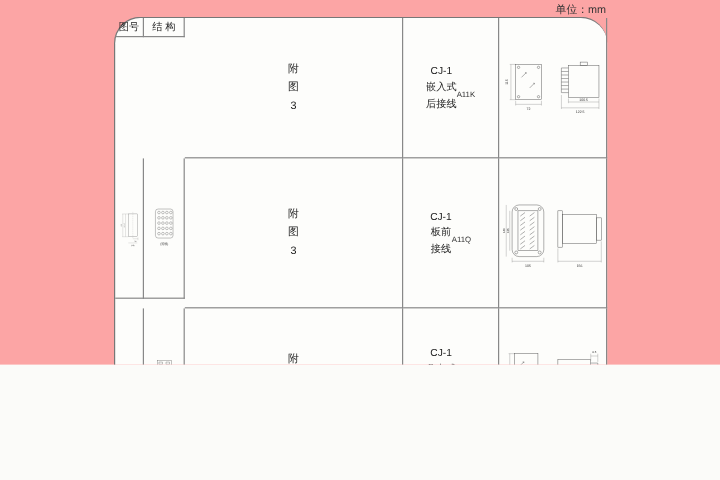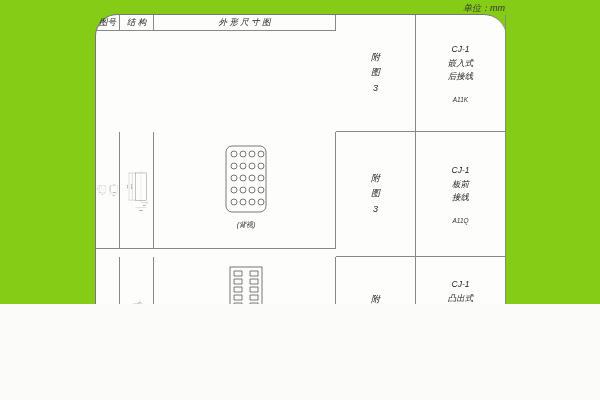--- a/index.html
+++ b/index.html
@@ -1,46 +1,45 @@
 <!DOCTYPE html>
 <html><head>
 <meta charset="utf-8">
 <style>
   html,body{margin:0;padding:0;background:#fbfbf9;font-family:"Liberation Sans",sans-serif;}
-  #page{position:relative;width:600px;height:304px;background:#84cc16;overflow:hidden;font-style:italic;}
+  #page{position:relative;width:600px;height:304px;background:#fca5a5;overflow:hidden;}
   #unit{position:absolute;top:2px;left:400px;width:105px;text-align:right;font-size:9px;color:#333;}
   #tbl{position:absolute;left:95px;top:14px;width:410px;display:grid;
        grid-template-columns:24px 34px 182px 80px 90px;
        border-top:1px solid #777;border-left:1px solid #777;background:#fdfdfb;border-radius:22px;}
   .cell{border-right:1px solid #888;border-bottom:1px solid #888;display:flex;
         align-items:center;justify-content:center;box-sizing:border-box;overflow:hidden;}
   .hd{height:16px;font-size:8.5px;color:#222;}
   .r1{height:117px;} .r2{height:125px;} .r3{height:117px;}
   .figcell{font-size:9px;color:#222;white-space:pre-line;text-align:center;line-height:1.7;}
-  .structcell{flex-direction:column;font-size:8.5px;color:#222;text-align:center;}
+  .structcell{flex-direction:row;font-size:8.5px;color:#222;text-align:center;}
   .sname{white-space:pre-line;line-height:1.6;}
   .scode{font-size:6.5px;margin-top:12px;color:#333;}
   svg{display:block;}
   .ln{fill:none;stroke:#555;stroke-width:0.8;}
   .dim{fill:none;stroke:#777;stroke-width:0.55;}
   .cl{fill:none;stroke:#999;stroke-width:0.55;stroke-dasharray:4 2;}
   .t{font-size:6px;fill:#333;text-anchor:middle;font-family:"Liberation Sans",sans-serif;}
   .t5{font-size:5px;} .t55{font-size:5.5px;} .t7{font-size:7px;}
 </style>
 </head>
 <body>
 
 <div id="page">
   <div id="unit">单位：mm</div>
 
   <div id="tbl">
 
     <div class="cell hd">图号</div>
     <div class="cell hd">结 构</div>
-    <div class="cell hd">外 形 尺 寸 图</div>
 
     <div class="cell r1 figcell">附
 图
 3</div>
     <div class="cell r1 structcell">
       <div class="sname">CJ-1
 嵌入式
 后接线</div>
       <div class="scode">A11K</div>
     </div>

